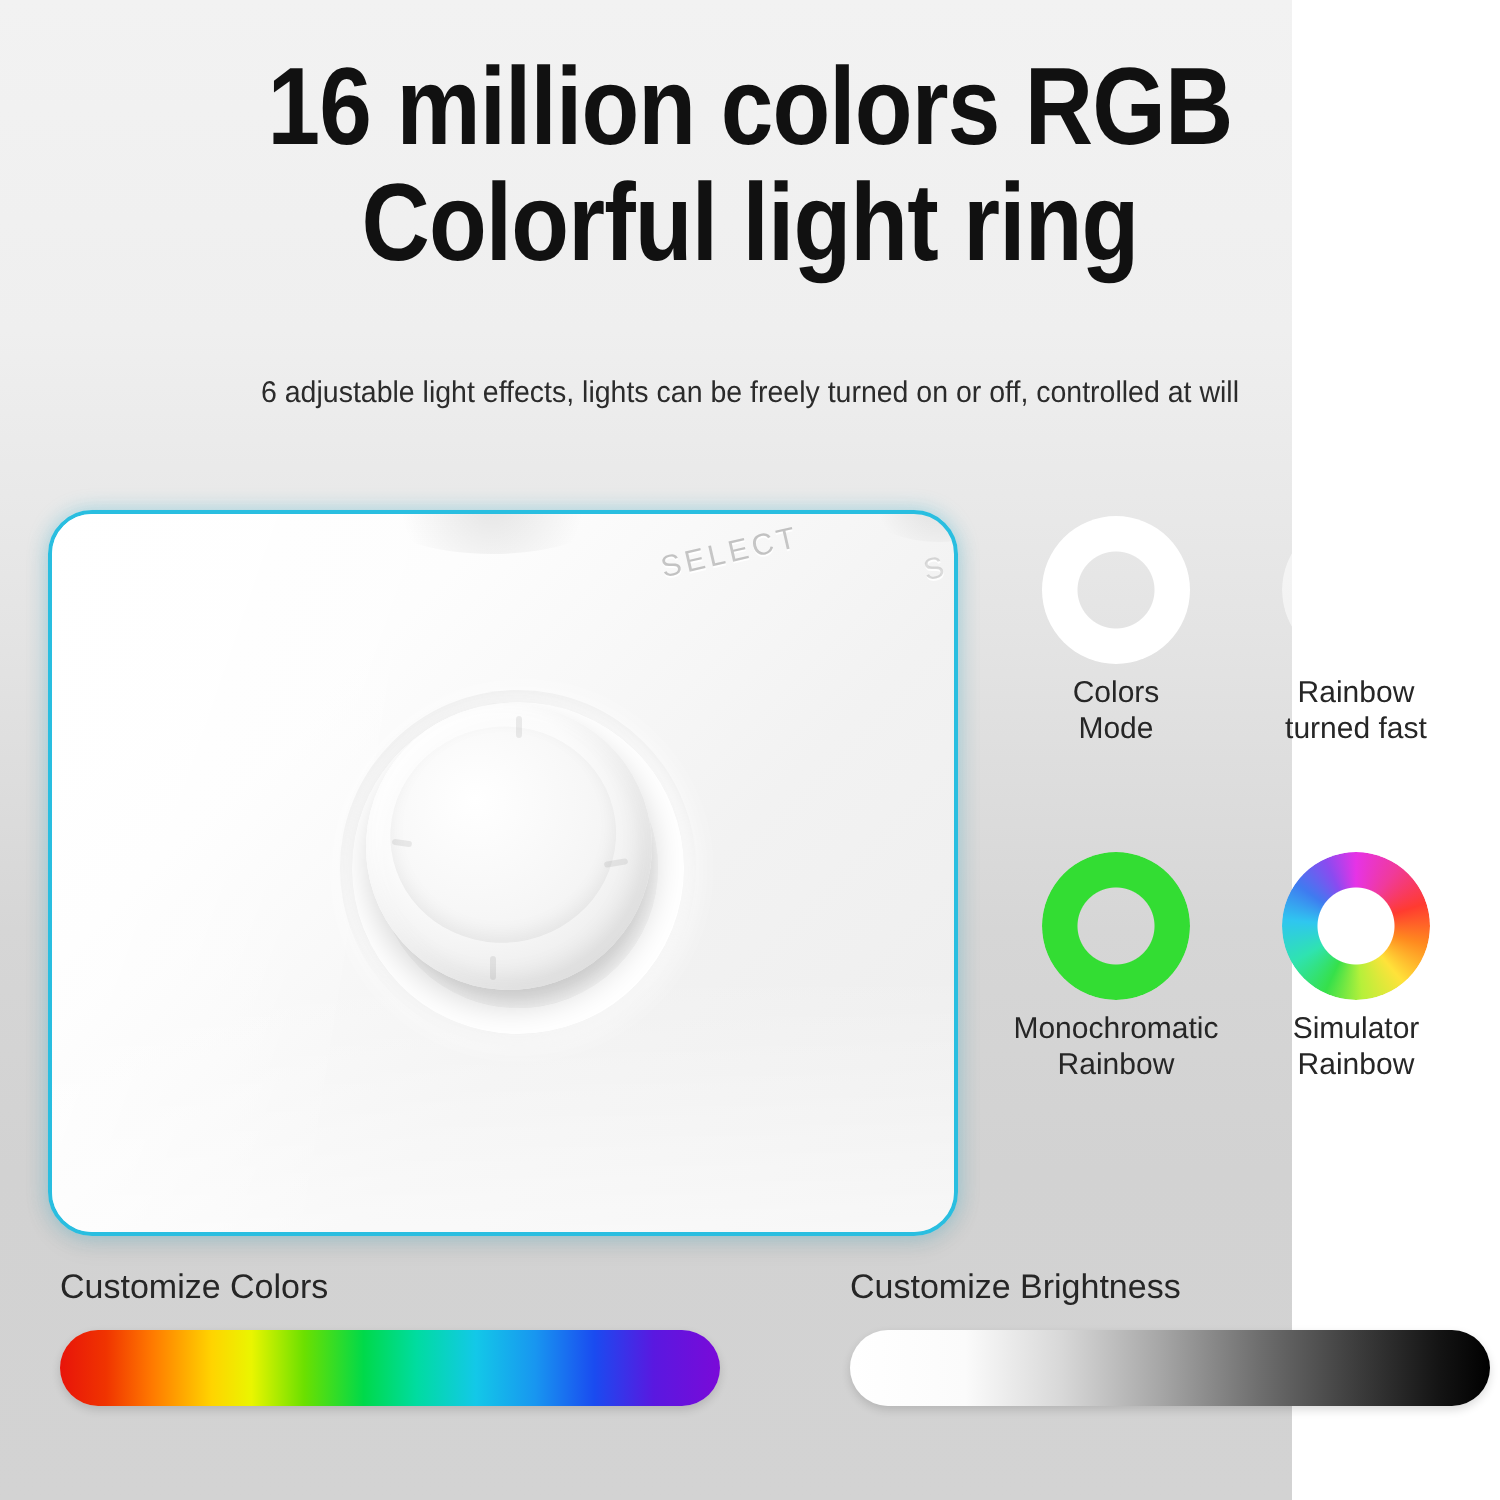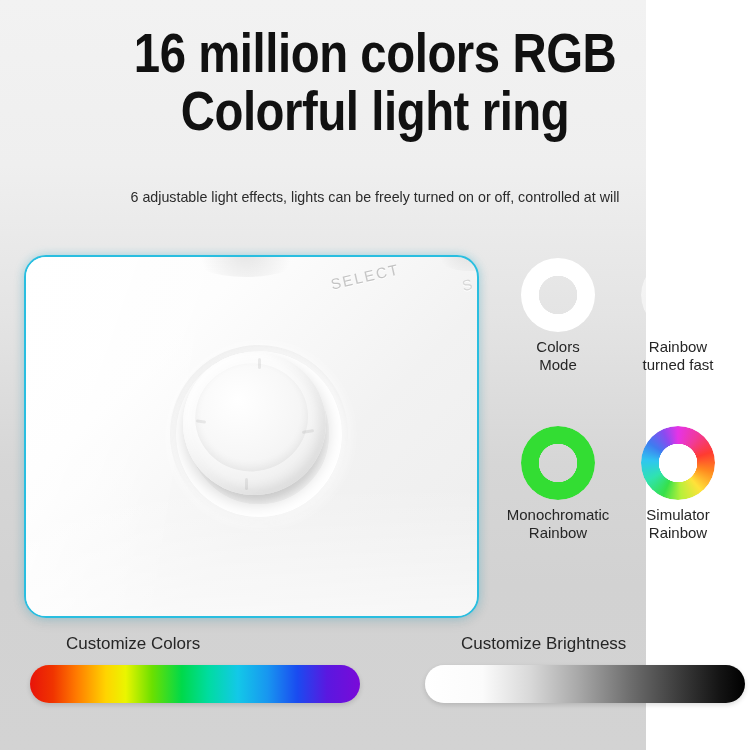--- a/index.html
+++ b/index.html
@@ -231,21 +231,20 @@
   .slider-group { position:absolute; }
   .slider-group.colors     { left:30px;  top:634px; width:330px; }
   .slider-group.brightness { left:425px; top:634px; width:320px; }
 
   .slider-label {
     color:#262626;
     font-size:17px;
     line-height:20px;
     margin-bottom:11px;
     white-space:nowrap;
-    margin-left:36px;
   }
   .slider-track {
     height:38px;
     border-radius:19px;
     box-shadow:0 2px 5px rgba(0,0,0,0.14);
   }
   .track-colors {
     background:linear-gradient(90deg,
       #E8140A 0%,  #F03400 7%,  #FF7A00 14%,
       #FFD400 23%, #EAF500 29%, #6BE000 37%,

